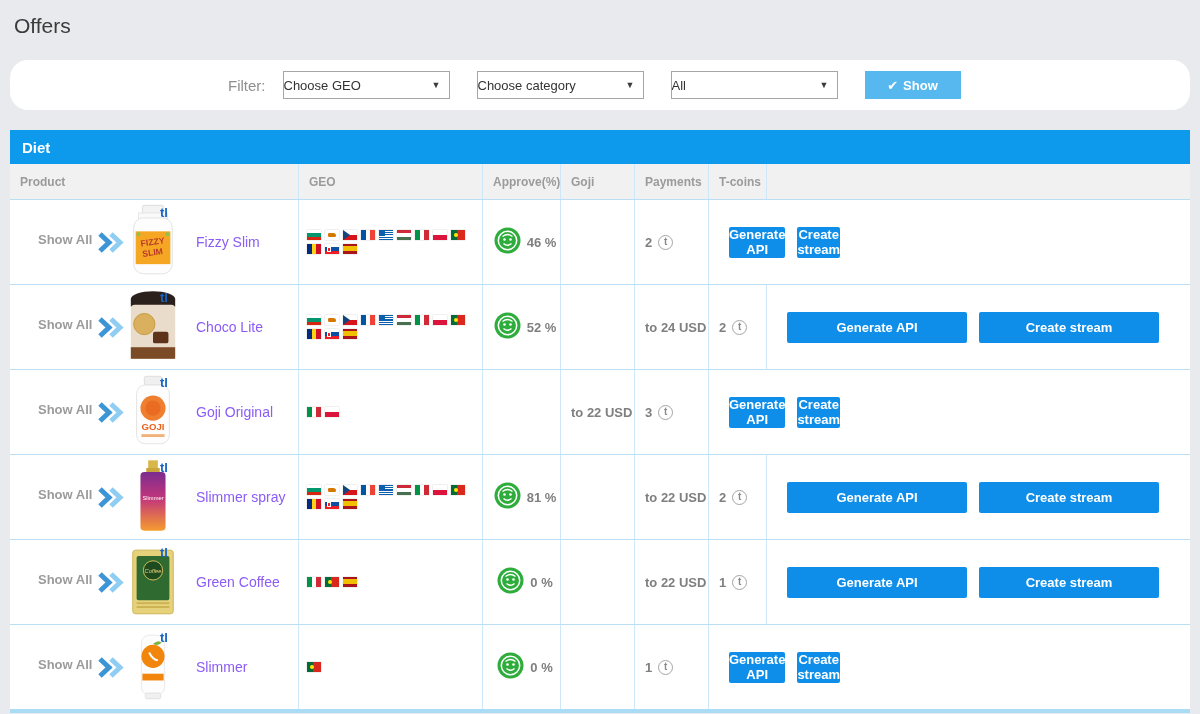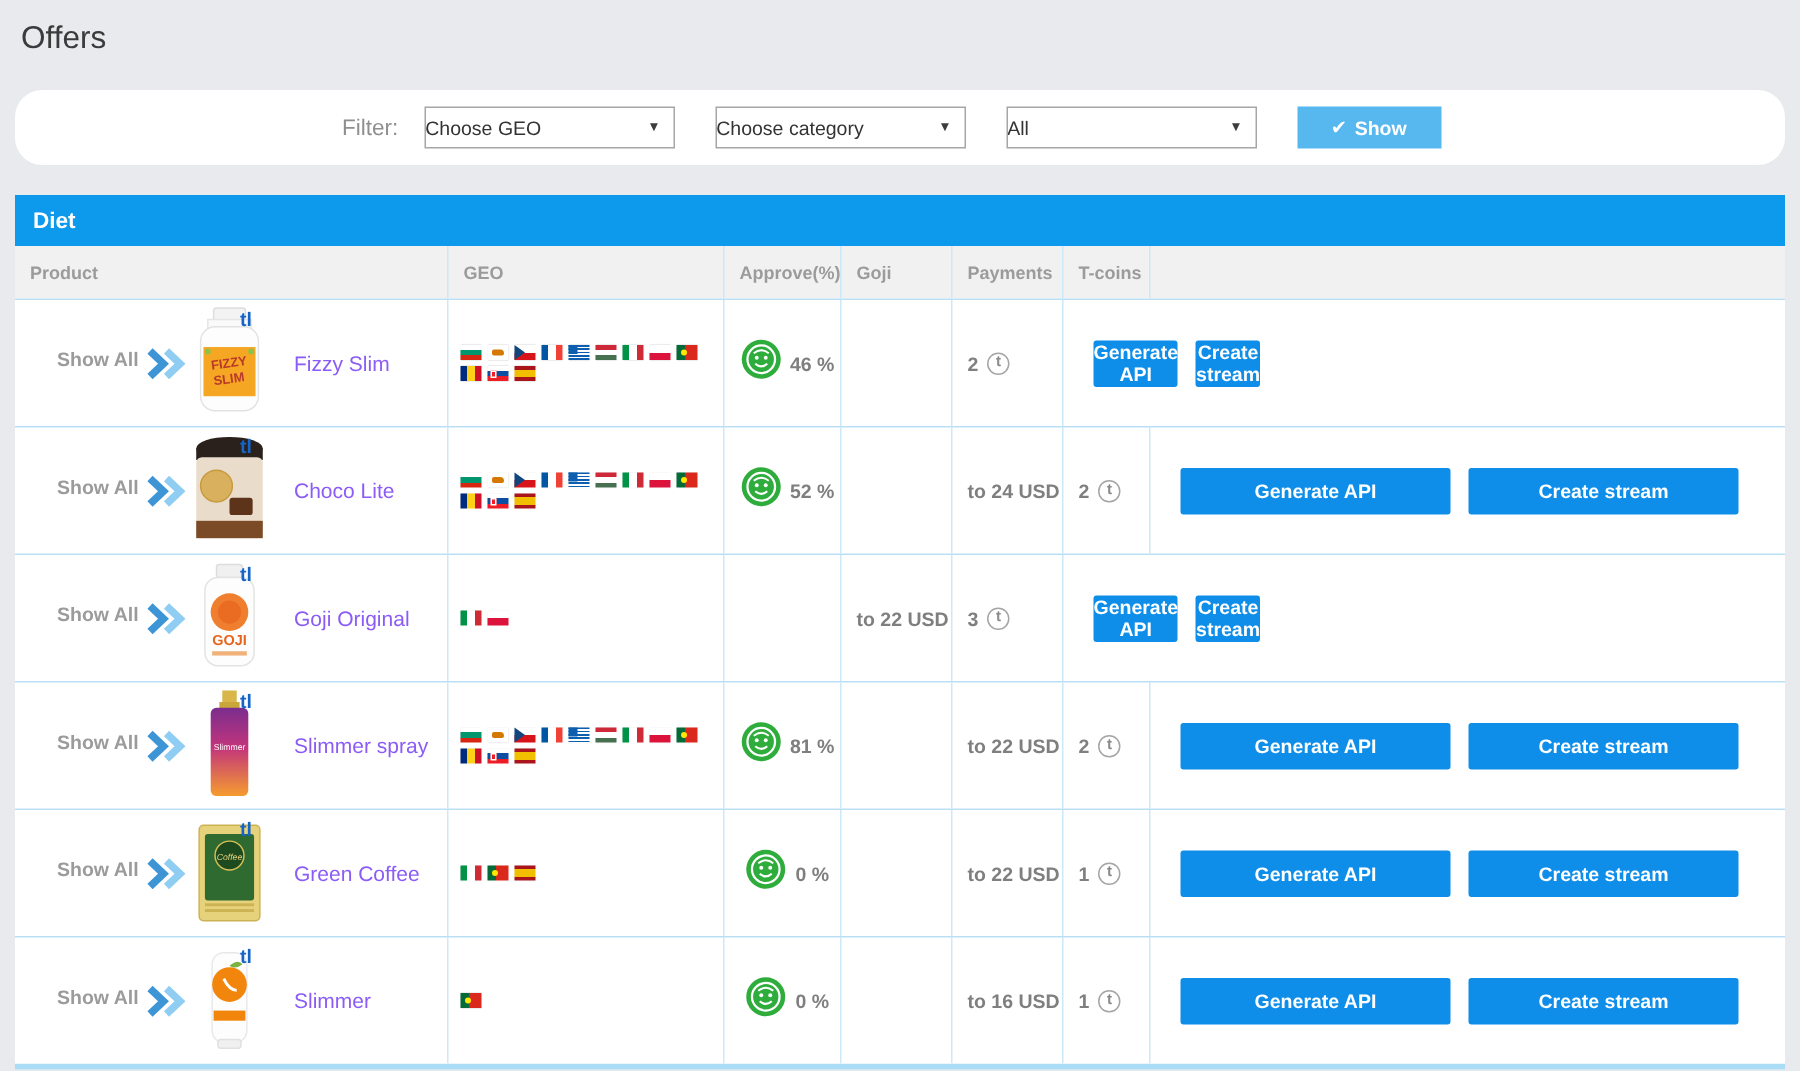--- a/index.html
+++ b/index.html
@@ -498,23 +498,20 @@
               <path d="M8.5 9.5 Q13.5 5.5 18.5 9.5" fill="none" stroke="#fff" stroke-width="1.3"></path>
               <circle cx="10.5" cy="12.5" r="1.3" fill="#fff"></circle>
               <circle cx="16.5" cy="12.5" r="1.3" fill="#fff"></circle>
               <path d="M9.5 16.5 Q13.5 20 17.5 16.5" fill="none" stroke="#fff" stroke-width="1.5"></path>
             </svg></span>
           <span class="approve-val">0 %</span>
         </div>
         <div class="cell cost-cell">
           <span class="cost-val"></span>
         </div>
-        <div class="cell payments-cell">
-          <span class="payments-val">to 16 USD</span>
-        </div>
         <div class="cell tcoins-cell">
           <span class="tcoins-val">1</span>
           <span class="tcoin-icon">t</span>
         </div>
         <div class="cell actions-cell">
           <button class="act-btn">Generate API</button>
           <button class="act-btn">Create stream</button>
         </div>
       </div>
     </div>

